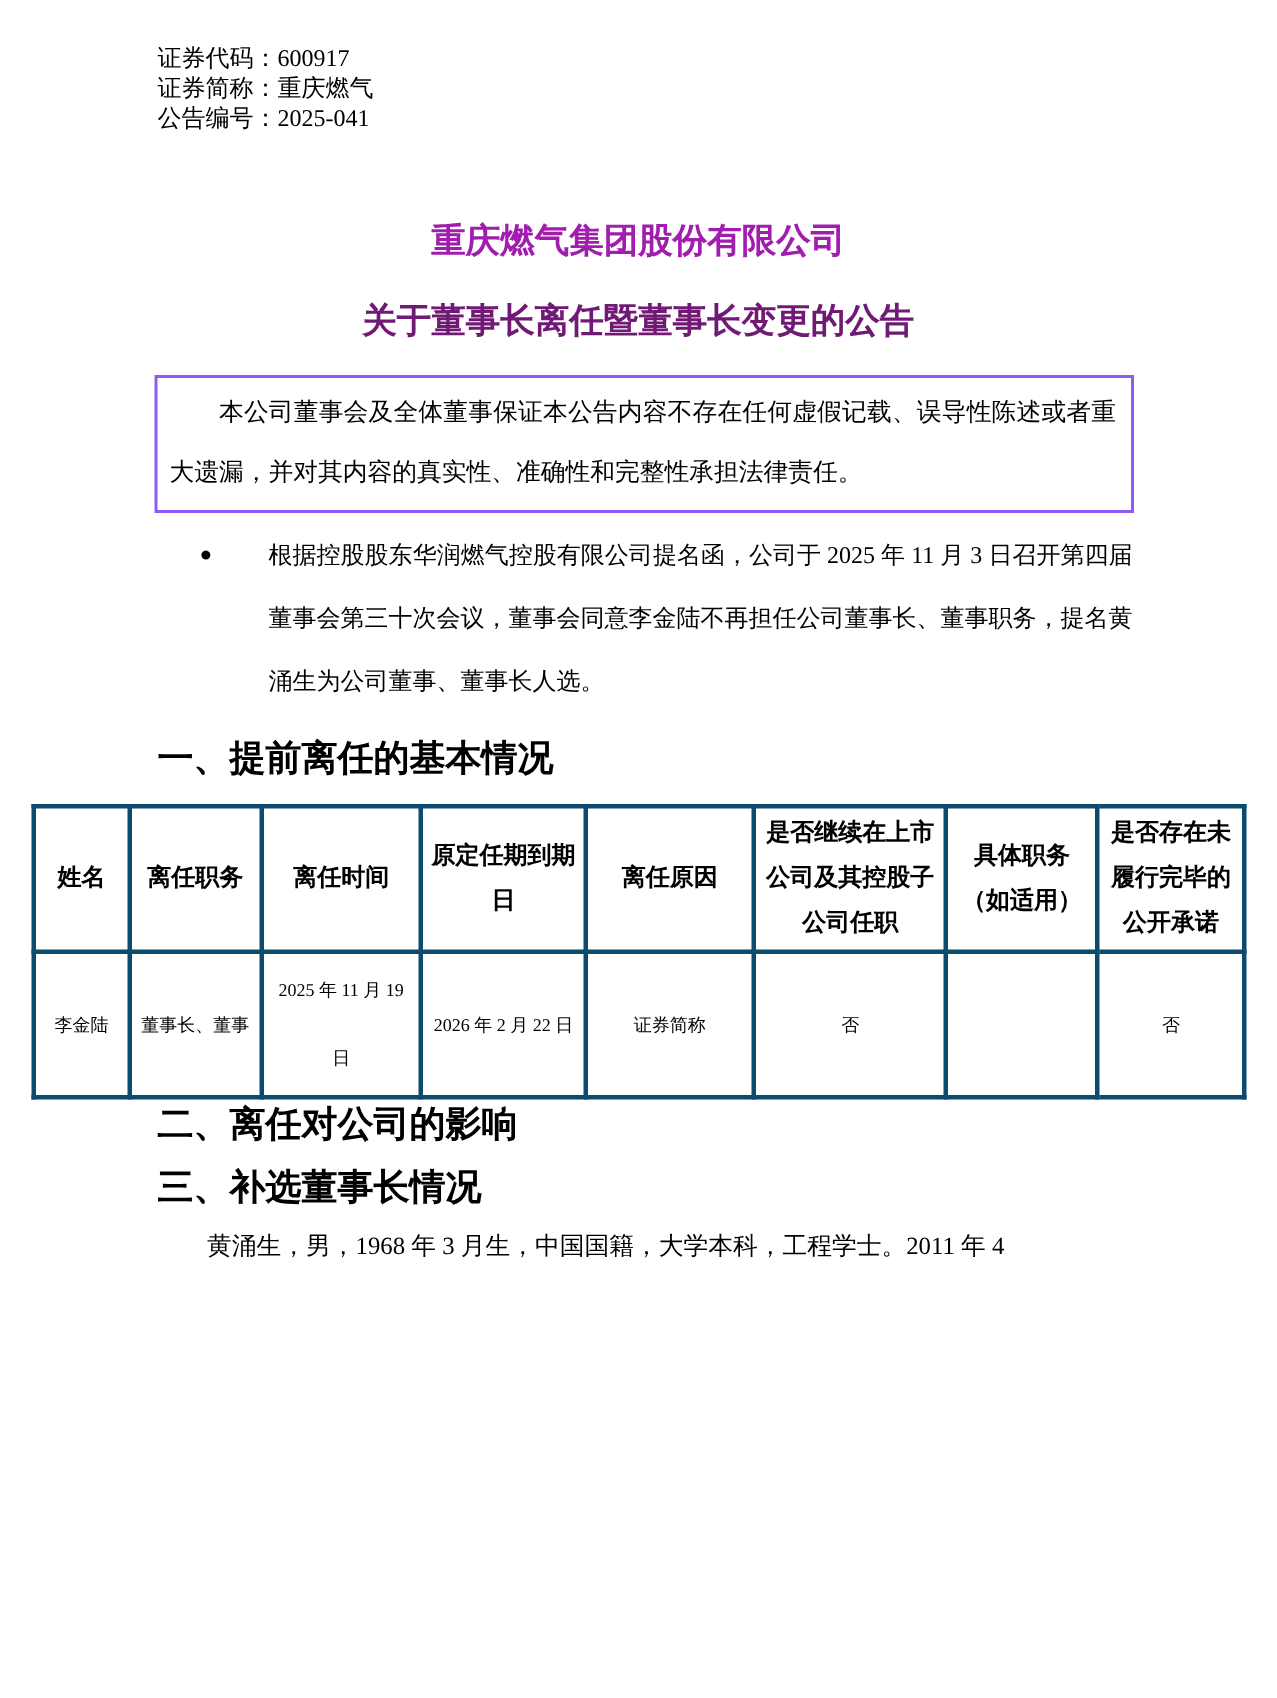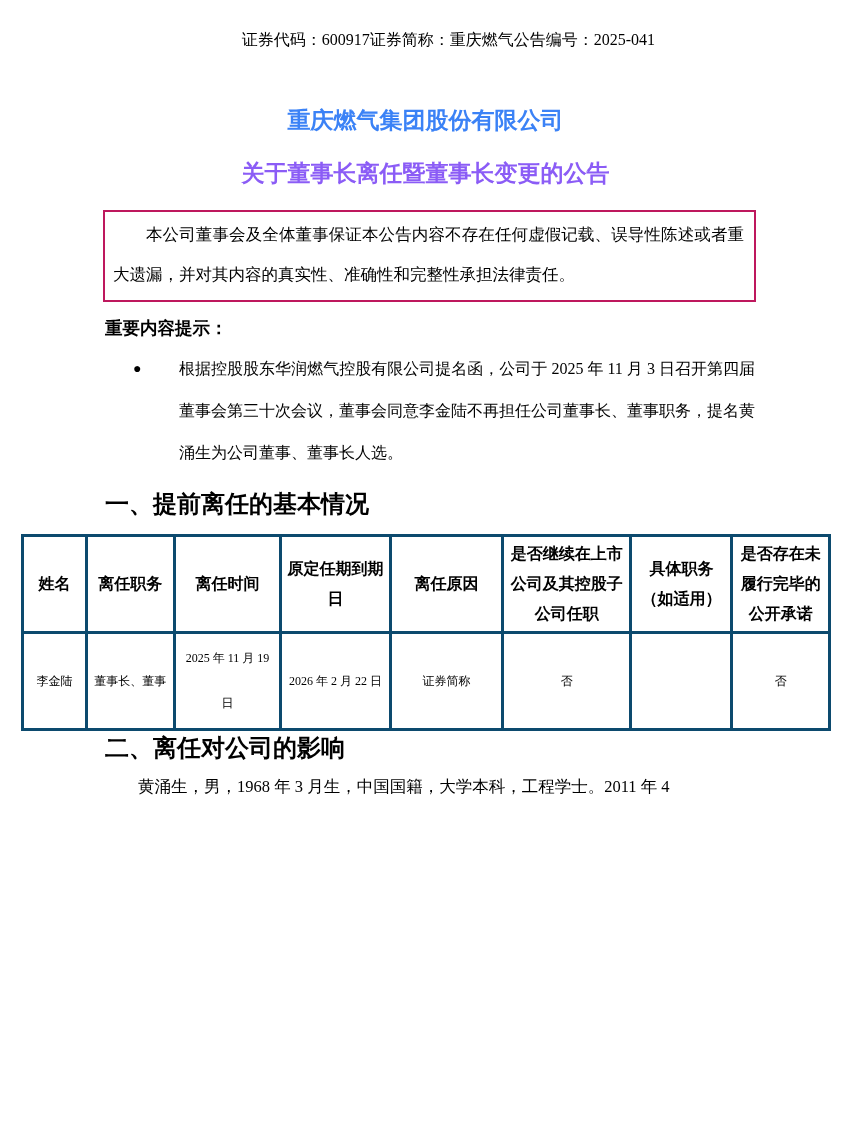--- a/index.html
+++ b/index.html
@@ -13,42 +13,43 @@
     height: 1132px;
     margin: 0 auto;
     background: #ffffff;
     overflow: hidden;
     color: #000000;
     font-family: "Liberation Serif", "DejaVu Serif", serif;
   }
   
   .doc-header {
     display: flex;
-    justify-content: flex-end;
+    justify-content: center;
     margin: 30px 196px 0 105px;
     font-size: 16px;
     line-height: 20px;
     white-space: nowrap;
+    flex-direction: column;
   }
   
   .title {
     margin: 0;
     text-align: center;
     font-family: "Liberation Sans", "DejaVu Sans", sans-serif;
     font-weight: bold;
     font-size: 23px;
     line-height: 30px;
     color: #ff0000;
   }
   .title-1 { margin-top: 55px; }
   .title-2 { margin-top: 23px; }
   
   .disclaimer-box {
     margin: 22px 95px 0 103px;
-    border: 2px solid #be185d;
+    border: 2px solid #8b5cf6;
     padding: 3px 10px 5px 8px;
   }
   .disclaimer-box p {
     margin: 0;
     font-size: 16.5px;
     line-height: 40px;
     text-indent: 2em;
     text-align: justify;
   }
   
@@ -124,28 +125,27 @@
 <body>
 
 <div class="page">
 
   <div class="doc-header">
     <span>证券代码：600917</span>
     <span>证券简称：重庆燃气</span>
     <span>公告编号：2025-041</span>
   </div>
 
-  <div class="title title-1" style="color: #3b82f6;">重庆燃气集团股份有限公司</div>
-  <div class="title title-2" style="color: #8b5cf6;">关于董事长离任暨董事长变更的公告</div>
+  <div class="title title-1" style="color: #a21caf;">重庆燃气集团股份有限公司</div>
+  <div class="title title-2" style="color: #701a75;">关于董事长离任暨董事长变更的公告</div>
 
   <div class="disclaimer-box">
     <p>本公司董事会及全体董事保证本公告内容不存在任何虚假记载、误导性陈述或者重大遗漏，并对其内容的真实性、准确性和完整性承担法律责任。</p>
   </div>
 
-  <div class="notice-heading">重要内容提示：</div>
 
   <div class="bullet-item">
     <span class="bullet-glyph">●</span>
     <p class="bullet-text">根据控股股东华润燃气控股有限公司提名函，公司于 2025 年 11 月 3 日召开第四届董事会第三十次会议，董事会同意李金陆不再担任公司董事长、董事职务，提名黄涌生为公司董事、董事长人选。</p>
   </div>
 
   <div class="section-heading">一、提前离任的基本情况</div>
 
   <table class="departure-table">
     <colgroup>
@@ -177,15 +177,16 @@
         <td>证券简称</td>
         <td>否</td>
         <td></td>
         <td>否</td>
       </tr>
     </tbody>
   </table>
 
   <div class="section-heading after-table">二、离任对公司的影响</div>
 
+  <div class="section-heading">三、补选董事长情况</div>
   <p class="body-para">黄涌生，男，1968 年 3 月生，中国国籍，大学本科，工程学士。2011 年 4</p>
 
 </div>
 
 </body></html>

